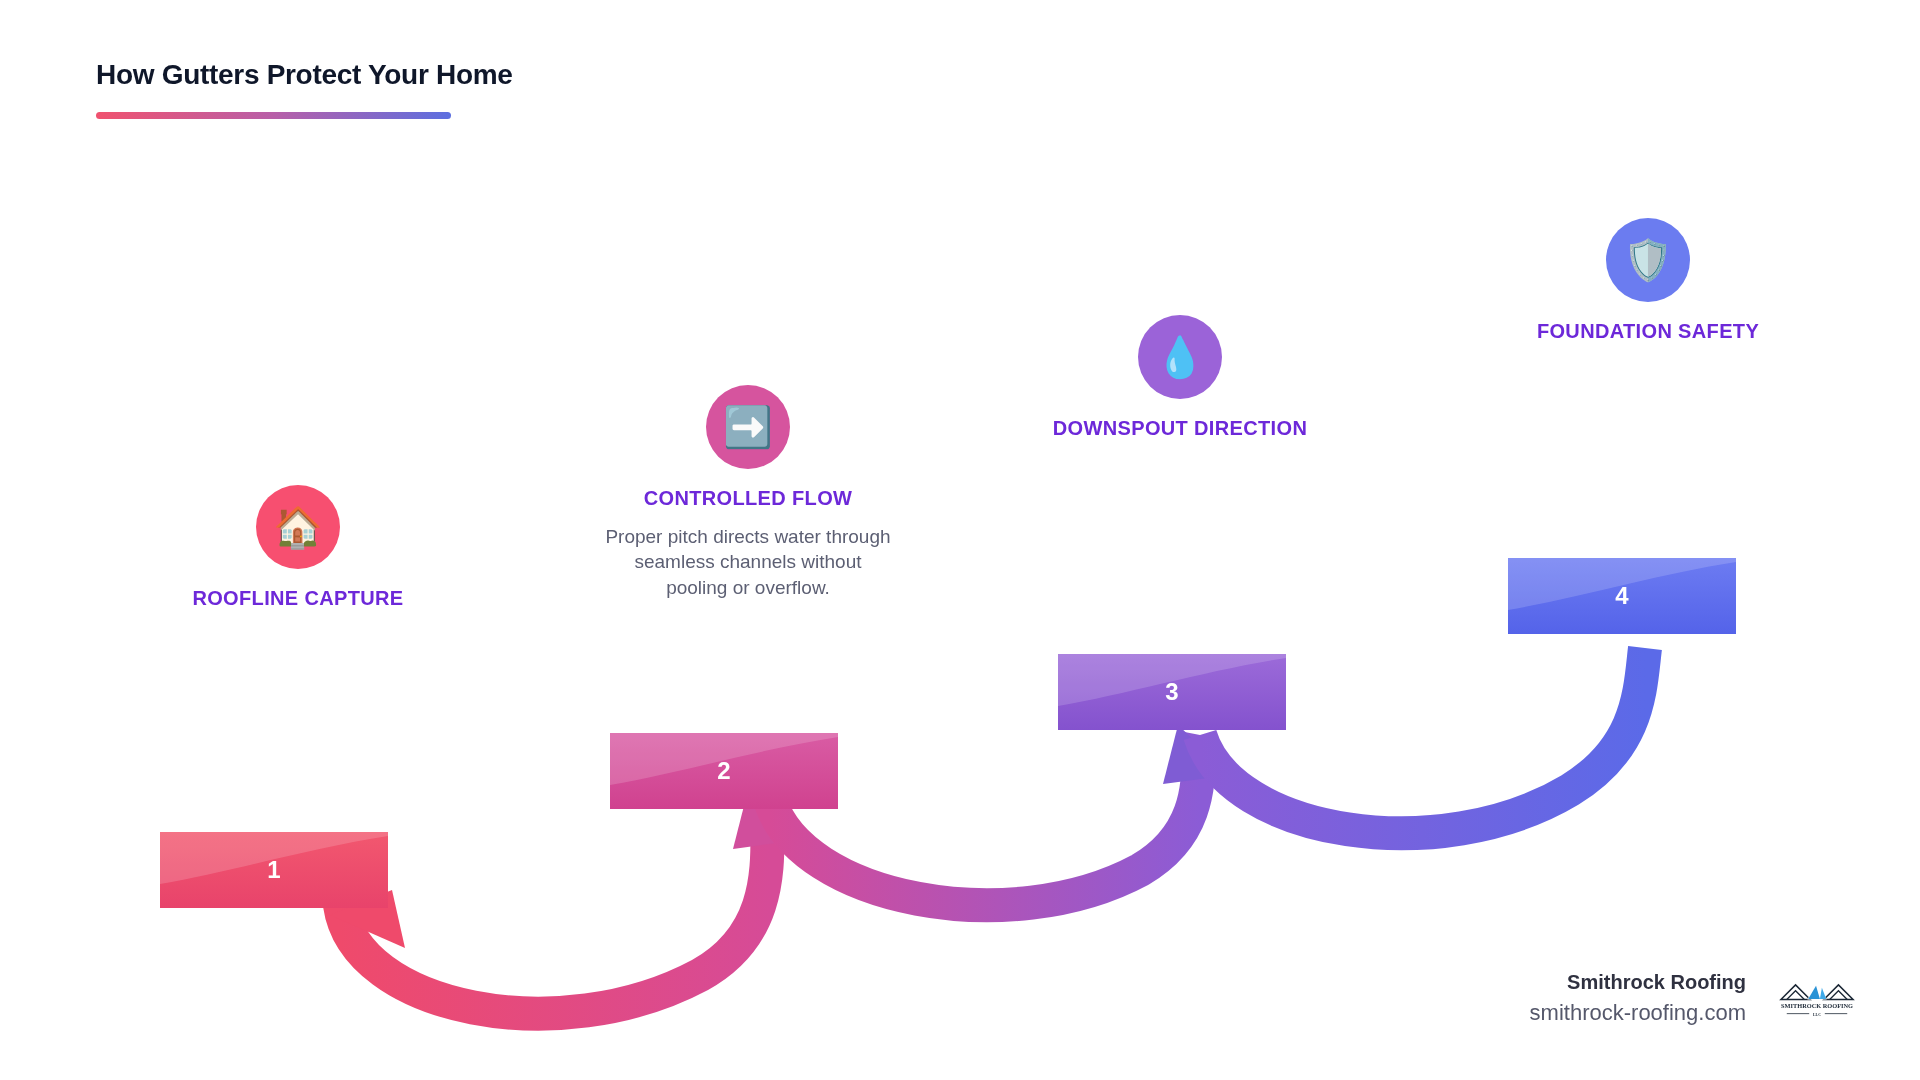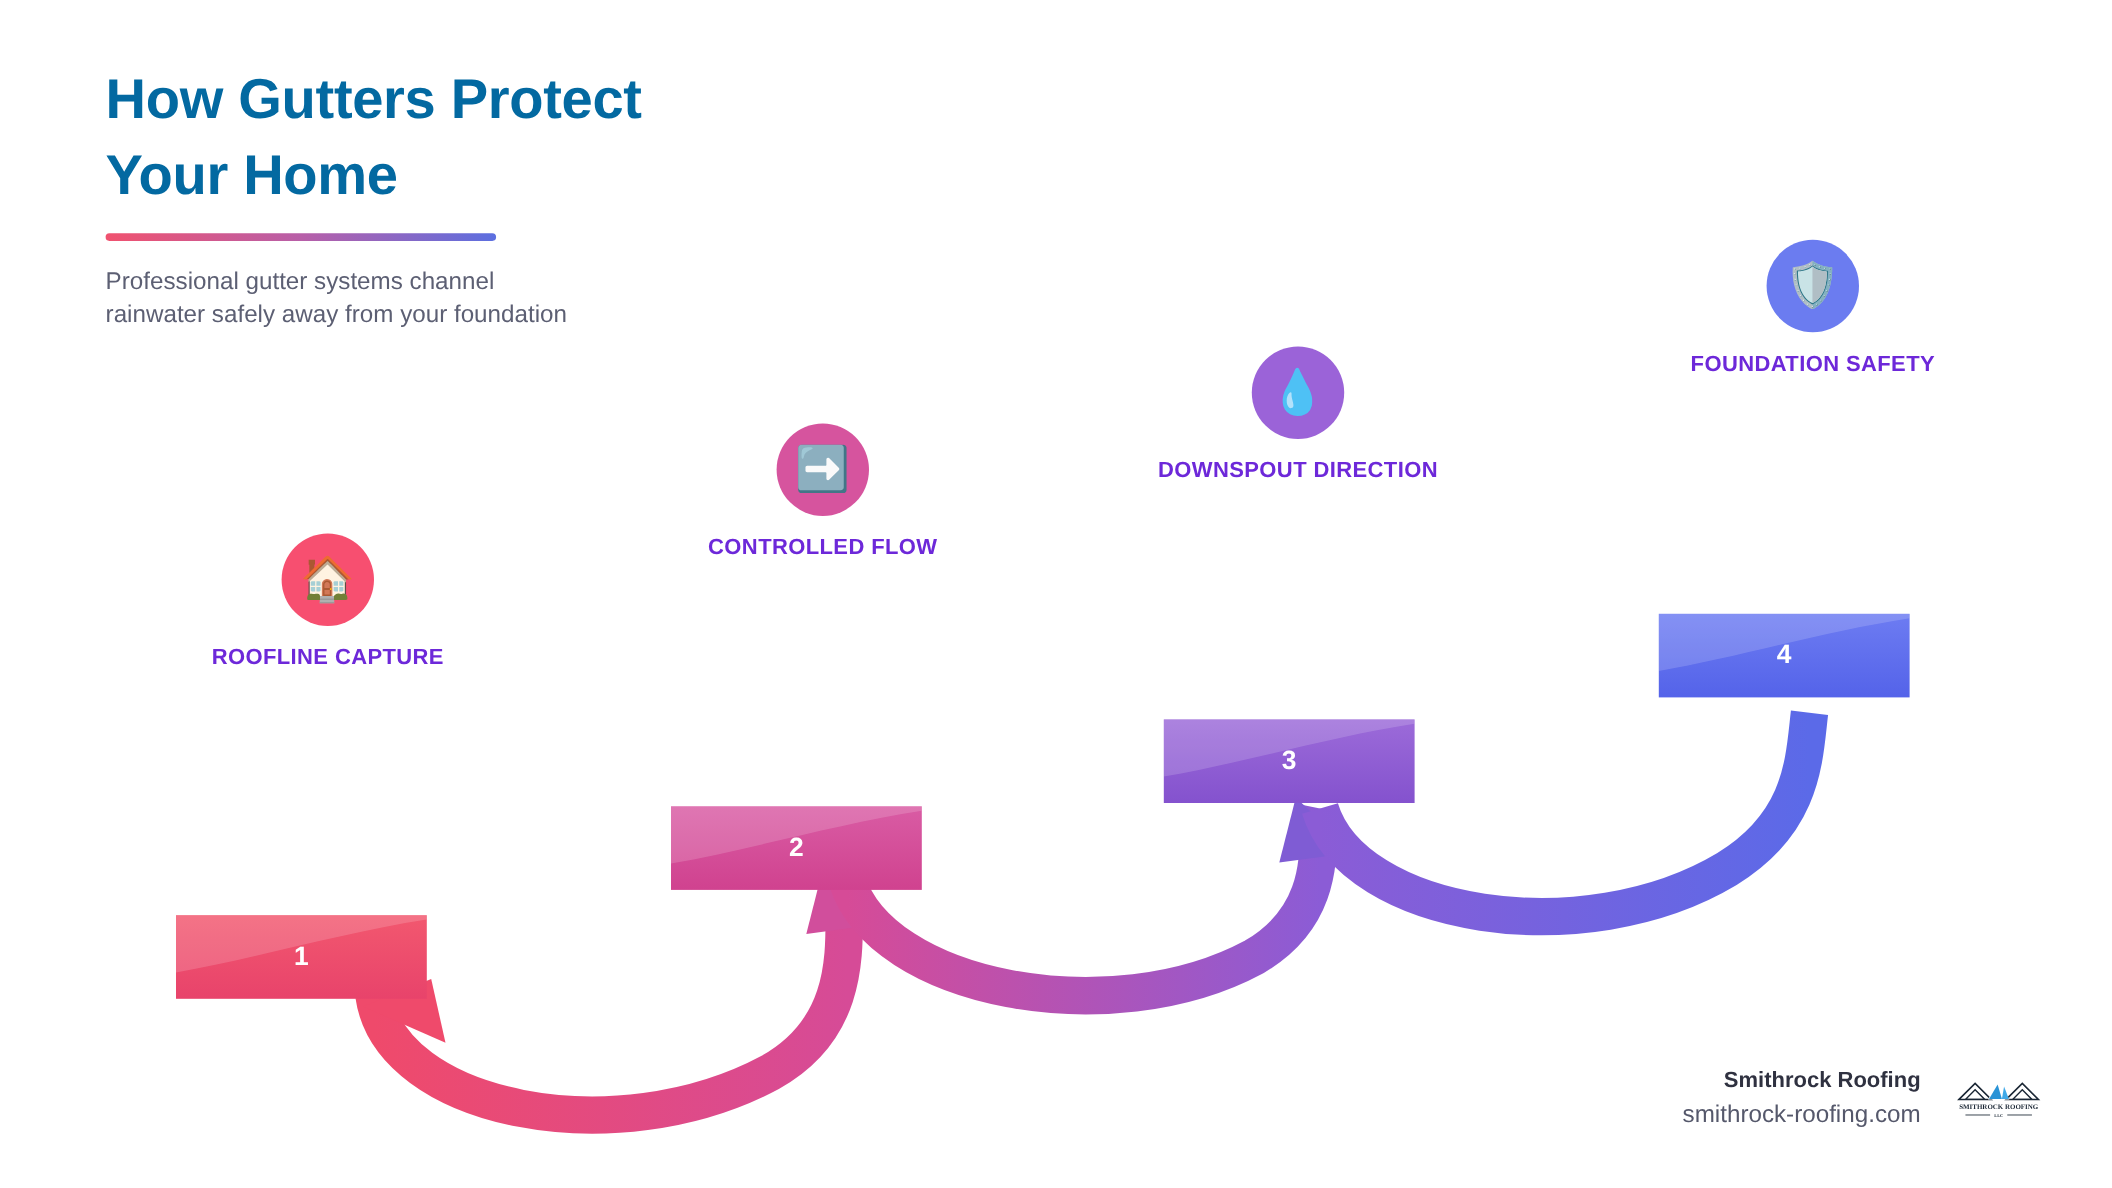--- a/index.html
+++ b/index.html
@@ -8,22 +8,22 @@
     background:#ffffff;
     font-family:"Liberation Sans","DejaVu Sans",sans-serif;
     overflow:hidden;
     position:relative;
   }
   .stage{position:absolute;inset:0;}
 
   
   .header{position:absolute;left:96px;top:56px;width:560px;}
   .title{
-    font-size:51px;line-height:1.35;font-weight:700;
-    color:#0369a1;letter-spacing:-0.3px;margin:0;
+    font-size:28px;line-height:1.35;font-weight:700;
+    color:#0f172a;letter-spacing:-0.3px;margin:0;
     max-width:545px;
   }
   .rule{
     margin-top:18px;width:355px;height:7px;border-radius:4px;
     background:linear-gradient(90deg,#f0526f 0%,#b85fa8 50%,#5c6fe0 100%);
   }
   .subtitle{
     margin-top:22px;font-size:22px;line-height:1.37;color:#5c5f73;
     max-width:440px;font-weight:400;
   }
@@ -97,41 +97,41 @@
     <path d="M 770 800 C 800 900 1010 940 1140 870 C 1212 828 1195 760 1200 735" fill="none" stroke="url(#gradB)" stroke-width="34" stroke-linecap="butt"></path>
 
     <path d="M 1178 725 L 1231 775 L 1163 784 Z" fill="#7f5cd4"></path>
 
     <path d="M 1200 735 C 1230 835 1440 868 1570 790 C 1640 747 1640 690 1645 648" fill="none" stroke="url(#gradC)" stroke-width="34" stroke-linecap="butt"></path>
   </svg>
 
   <div class="header">
     <h1 class="title">How Gutters Protect Your Home</h1>
     <div class="rule"></div>
-    <div class="subtitle">Professional gutter systems channel rainwater safely away from your foundation</div>
   </div>
 
   <div class="step" style="left:148px;top:485px;">
     <div class="icon-circle" style="background:#f74f70;">
       <span>🏠</span>
     </div>
     <div class="step-title">ROOFLINE CAPTURE</div>
   </div>
   <div class="plate" style="left:160px;top:832px;background:linear-gradient(180deg,#f2586f 0%,#e8436b 100%);">
     <svg class="wave" viewBox="0 0 228 76" preserveAspectRatio="none">
       <path d="M0 52 C 70 40 150 16 228 4 L228 0 L0 0 Z" fill="#ffffff"></path>
     </svg>
     <span>1</span>
   </div>
 
   <div class="step" style="left:598px;top:385px;">
     <div class="icon-circle" style="background:#d6549e;">
       <span>➡️</span>
     </div>
     <div class="step-title">CONTROLLED FLOW</div>
+    <div class="step-desc">Proper pitch directs water through seamless channels without pooling or overflow.</div>
   </div>
   <div class="plate" style="left:610px;top:733px;background:linear-gradient(180deg,#d95ca4 0%,#d0428f 100%);">
     <svg class="wave" viewBox="0 0 228 76" preserveAspectRatio="none">
       <path d="M0 52 C 70 40 150 16 228 4 L228 0 L0 0 Z" fill="#ffffff"></path>
     </svg>
     <span>2</span>
   </div>
 
   <div class="step" style="left:1030px;top:315px;">
     <div class="icon-circle" style="background:#9b63d8;">

